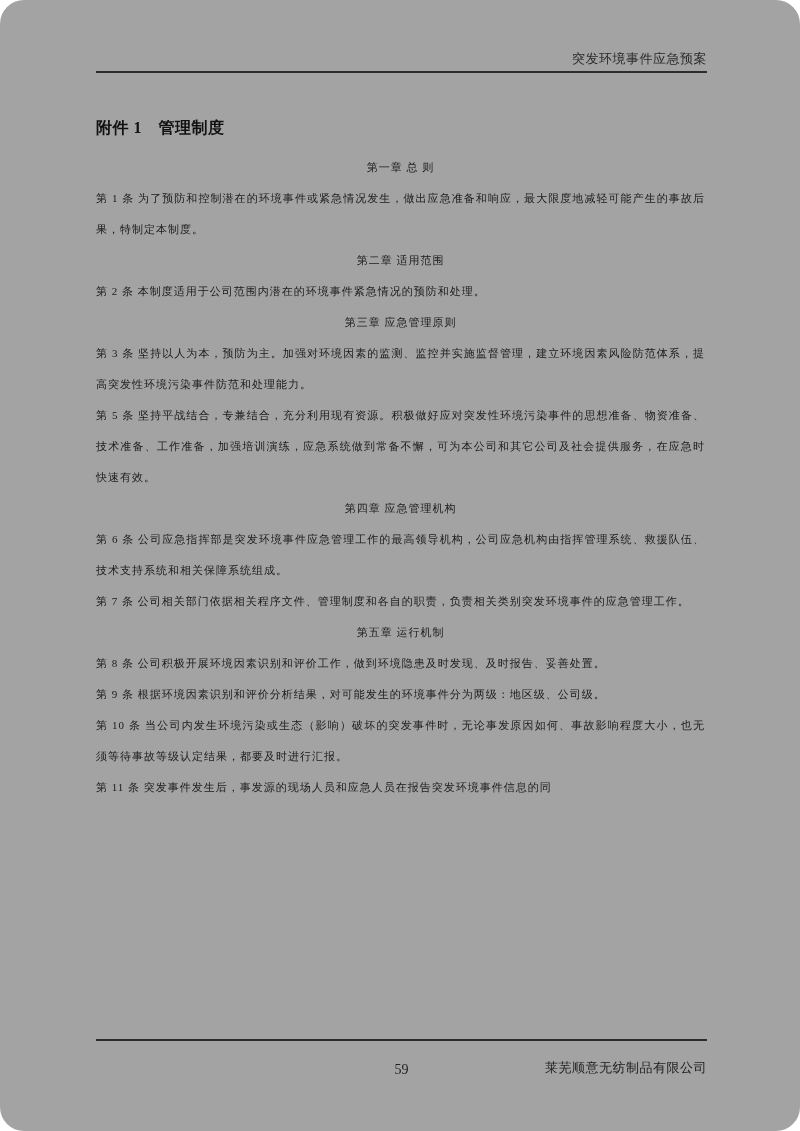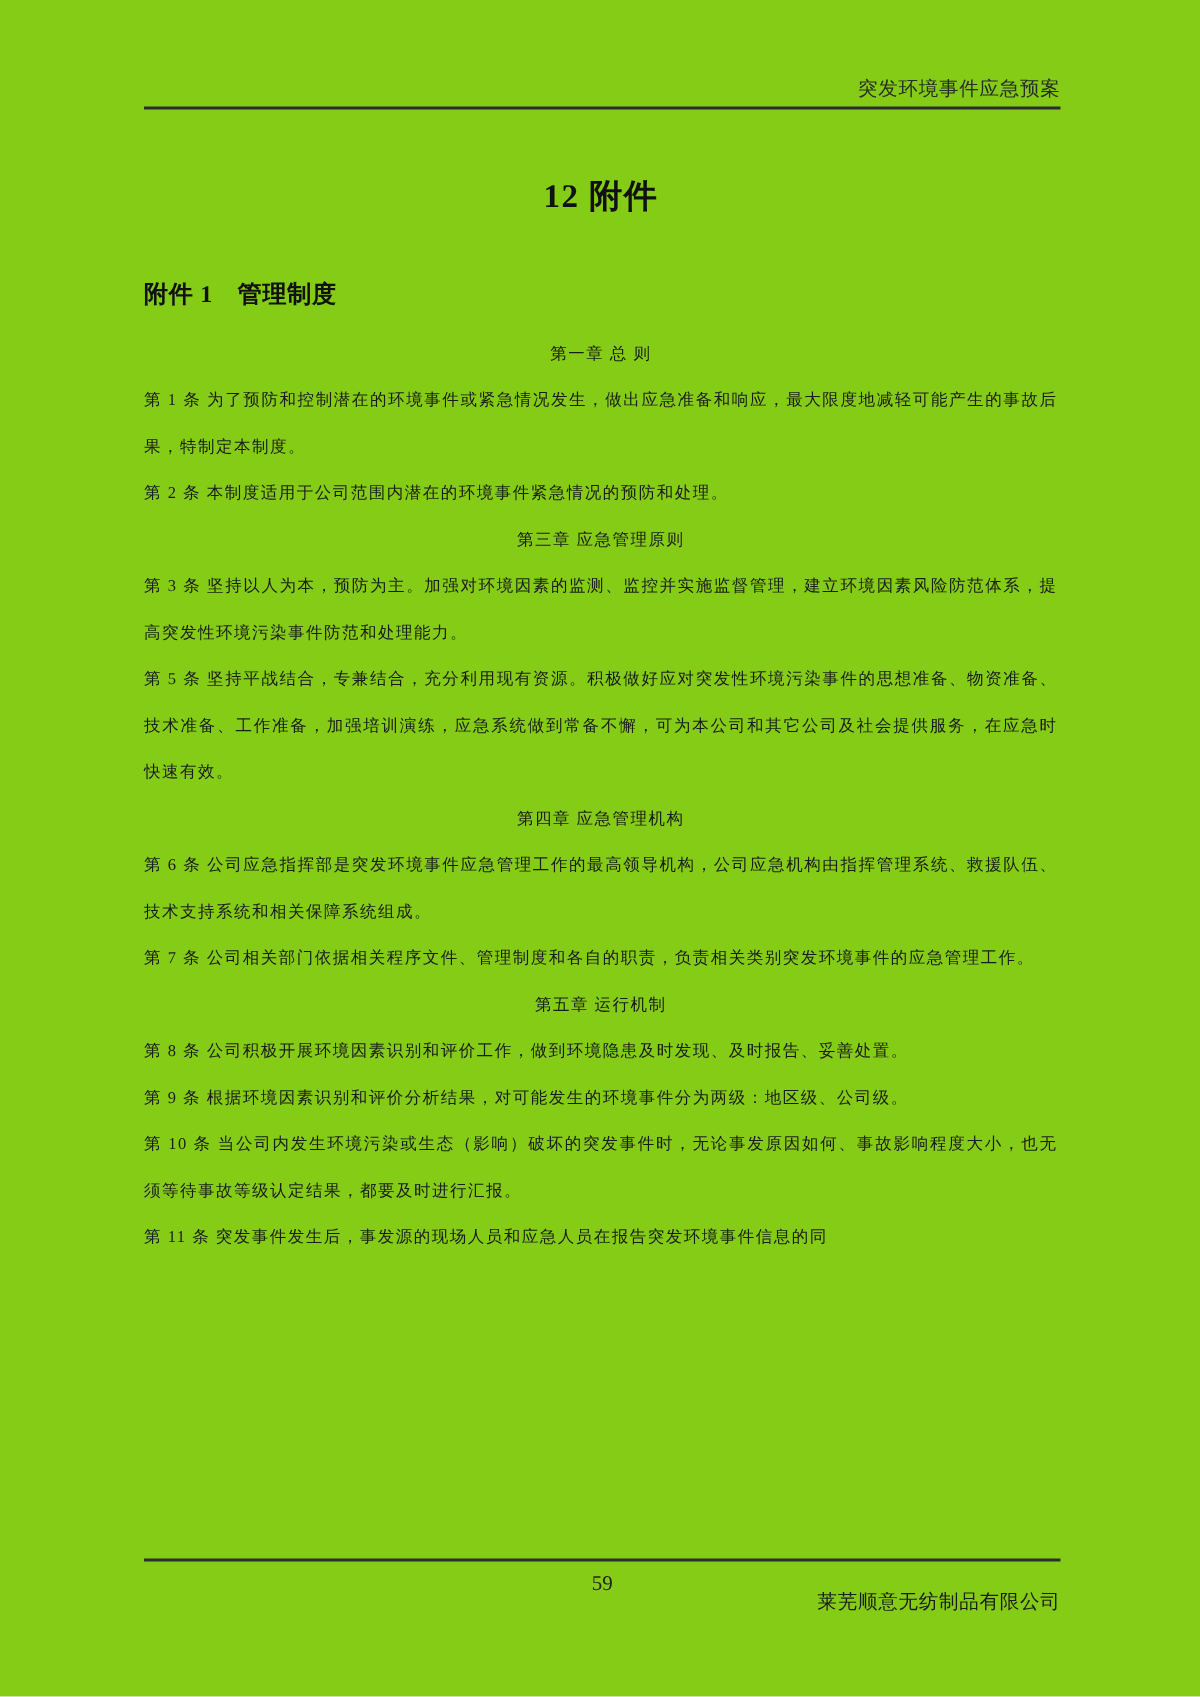--- a/index.html
+++ b/index.html
@@ -5,22 +5,23 @@
   * { margin: 0; padding: 0; box-sizing: border-box; }
   html, body { background: #ffffff; }
   body {
     font-family: "Liberation Serif", "DejaVu Serif", serif;
     color: #1b1b1b;
   }
   .page {
     position: relative;
     width: 800px;
     height: 1131px;
-    background: #84cc16;
+    background: #a3a3a3;
     overflow: hidden;
+    border-radius: 24px;
   }
   
   .header {
     position: absolute;
     left: 96px;
     top: 0;
     width: 611px;
     height: 73px;
     border-bottom: 2.5px solid #2c2c2c;
     display: flex;
@@ -76,21 +77,21 @@
   .footer {
     position: absolute;
     left: 96px;
     top: 1039px;
     width: 611px;
     border-top: 2px solid #2c2c2c;
   }
   .footer-inner {
     position: relative;
     height: 26px;
-    padding-top: 6px;
+    padding-top: 19px;
   }
   .page-number {
     position: absolute;
     left: 0;
     right: 0;
     text-align: center;
     font-size: 14px;
     color: #222;
     line-height: 20px;
   }
@@ -107,26 +108,26 @@
 </head>
 <body>
 
 <div class="page">
 
   <div class="header">
     <span class="header-title">突发环境事件应急预案</span>
   </div>
 
   <div class="content">
-    <div class="doc-title">12 附件</div>
     <div class="attachment-heading">附件 1　管理制度</div>
 
     <div class="body-blocks">
       <div class="chapter">第一章 总 则</div>
       <div class="article">第 1 条 为了预防和控制潜在的环境事件或紧急情况发生，做出应急准备和响应，最大限度地减轻可能产生的事故后果，特制定本制度。</div>
+      <div class="chapter">第二章 适用范围</div>
       <div class="article">第 2 条 本制度适用于公司范围内潜在的环境事件紧急情况的预防和处理。</div>
       <div class="chapter">第三章 应急管理原则</div>
       <div class="article">第 3 条 坚持以人为本，预防为主。加强对环境因素的监测、监控并实施监督管理，建立环境因素风险防范体系，提高突发性环境污染事件防范和处理能力。</div>
       <div class="article">第 5 条 坚持平战结合，专兼结合，充分利用现有资源。积极做好应对突发性环境污染事件的思想准备、物资准备、技术准备、工作准备，加强培训演练，应急系统做到常备不懈，可为本公司和其它公司及社会提供服务，在应急时快速有效。</div>
       <div class="chapter">第四章 应急管理机构</div>
       <div class="article">第 6 条 公司应急指挥部是突发环境事件应急管理工作的最高领导机构，公司应急机构由指挥管理系统、救援队伍、技术支持系统和相关保障系统组成。</div>
       <div class="article">第 7 条 公司相关部门依据相关程序文件、管理制度和各自的职责，负责相关类别突发环境事件的应急管理工作。</div>
       <div class="chapter">第五章 运行机制</div>
       <div class="article">第 8 条 公司积极开展环境因素识别和评价工作，做到环境隐患及时发现、及时报告、妥善处置。</div>
       <div class="article">第 9 条 根据环境因素识别和评价分析结果，对可能发生的环境事件分为两级：地区级、公司级。</div>

